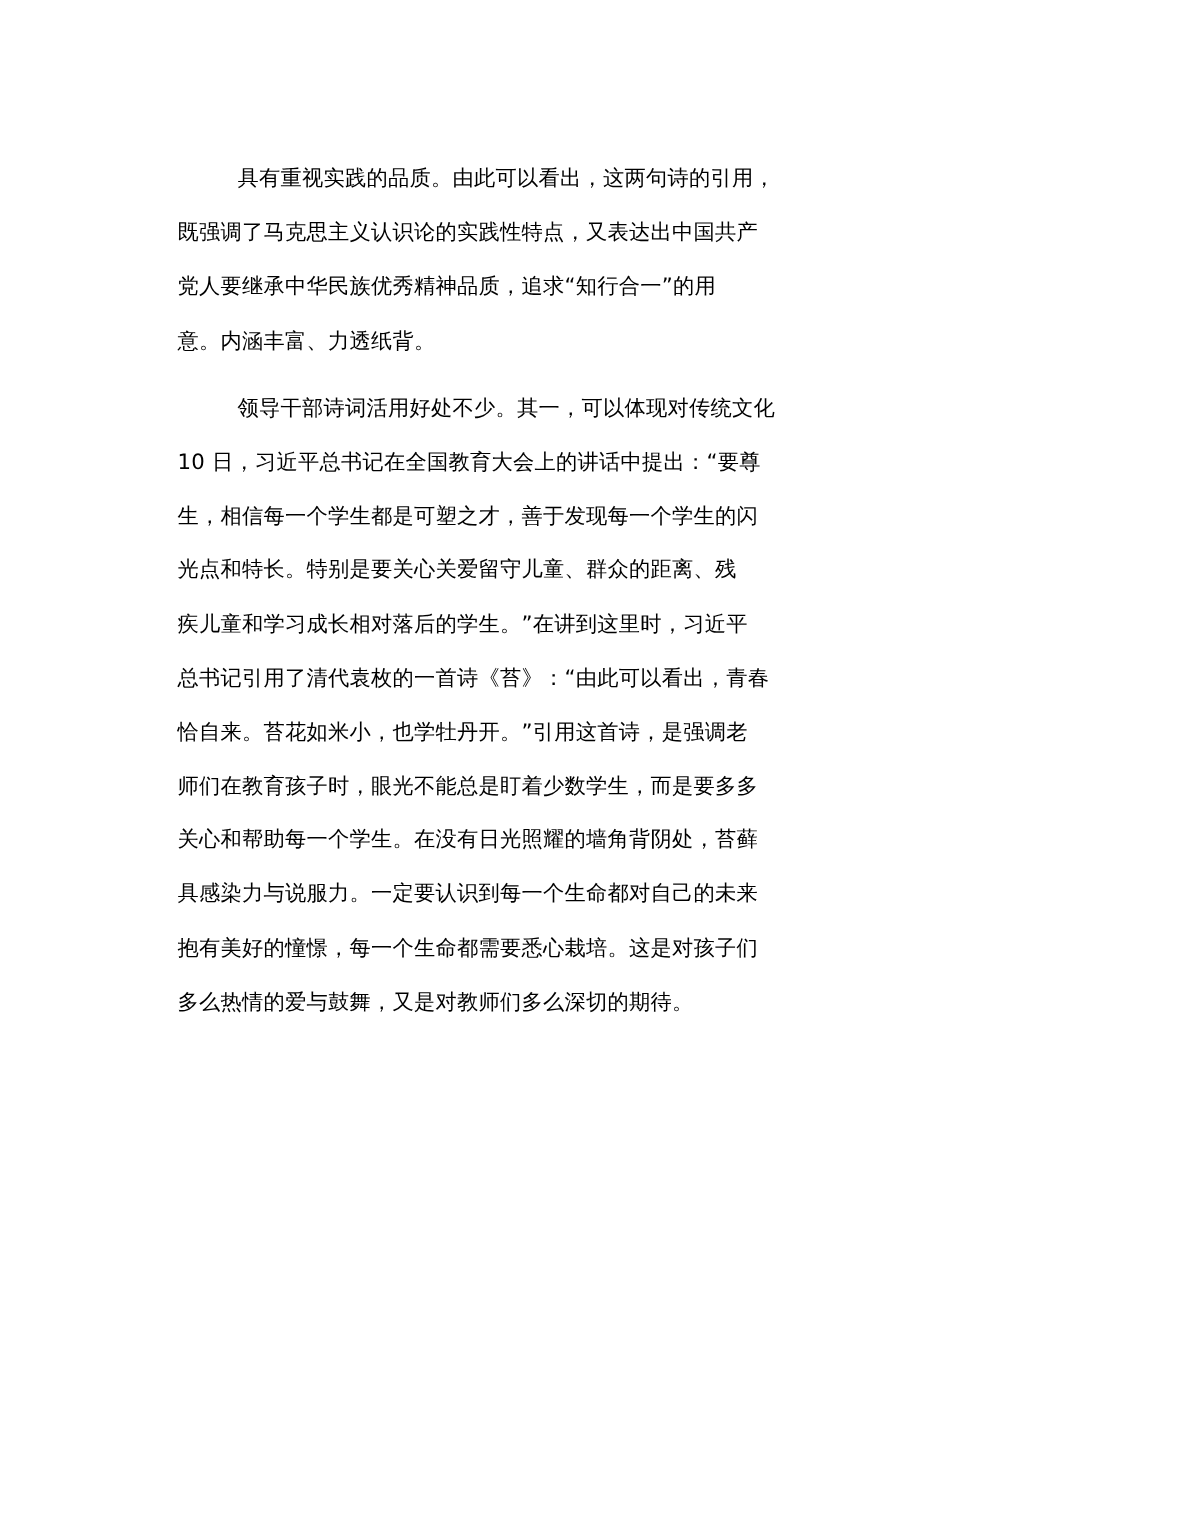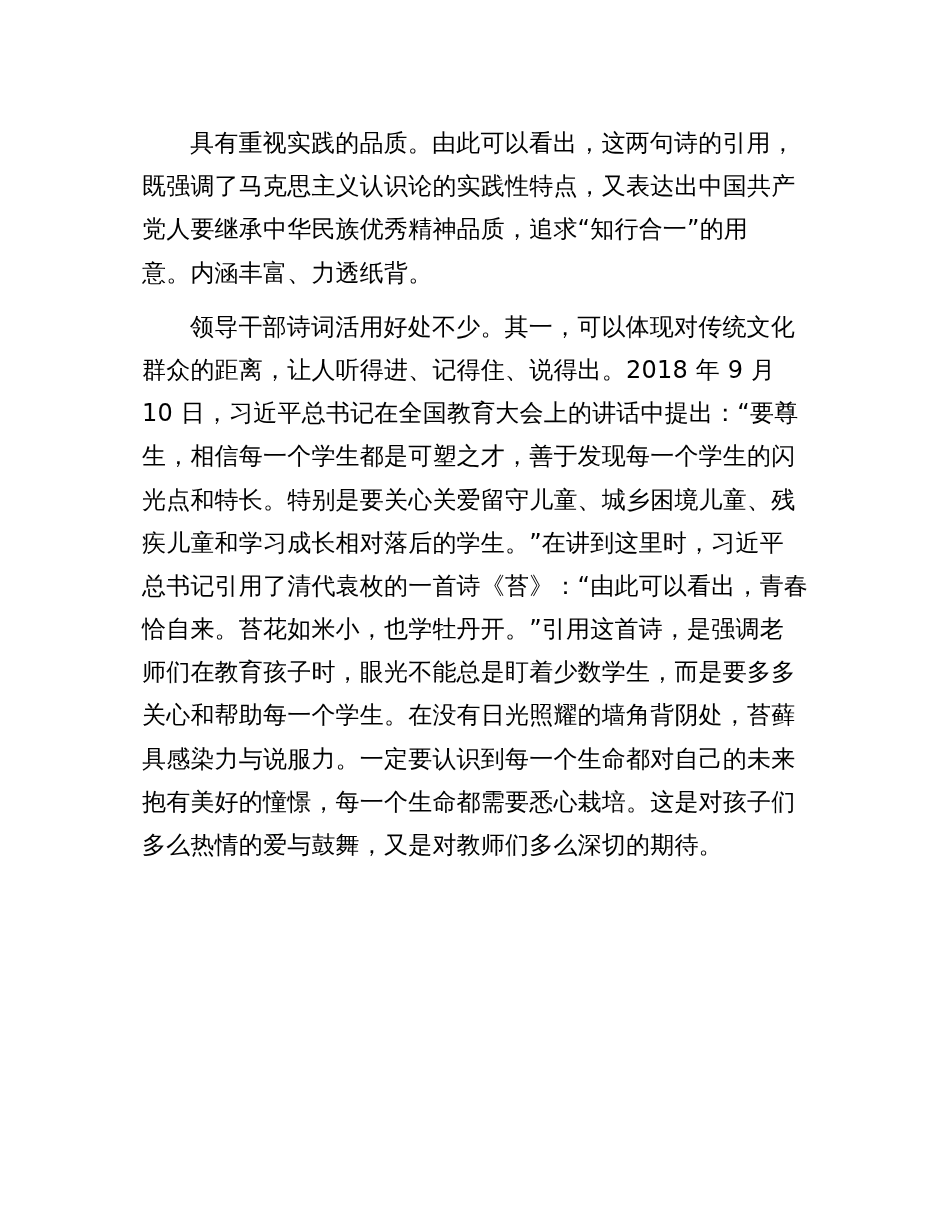--- a/index.html
+++ b/index.html
@@ -21,21 +21,21 @@
       top: 122px;
       width: 670px;
     }
     .para {
       margin: 0 0 11px 0;
     }
     .line {
       display: block;
       height: 43.2px;
       line-height: 43.2px;
-      font-size: 24px;
+      font-size: 17px;
       white-space: nowrap;
       letter-spacing: 0.2px;
     }
     .line.indent {
       padding-left: 48px;
     }
   </style>
 </head>
 <body>
 
@@ -43,24 +43,23 @@
 
   <div class="para">
     <span class="line indent">具有重视实践的品质。由此可以看出，这两句诗的引用，</span>
     <span class="line">既强调了马克思主义认识论的实践性特点，又表达出中国共产</span>
     <span class="line">党人要继承中华民族优秀精神品质，追求“知行合一”的用</span>
     <span class="line">意。内涵丰富、力透纸背。</span>
   </div>
 
   <div class="para">
     <span class="line indent">领导干部诗词活用好处不少。其一，可以体现对传统文化</span>
-    <span class="line">群众的距离，让人听得进、记得住、说得出。2018 年 9 月</span>
     <span class="line">10 日，习近平总书记在全国教育大会上的讲话中提出：“要尊</span>
     <span class="line">生，相信每一个学生都是可塑之才，善于发现每一个学生的闪</span>
-    <span class="line">光点和特长。特别是要关心关爱留守儿童、城乡困境儿童、残</span>
+    <span class="line">光点和特长。特别是要关心关爱留守儿童、群众的距离、残</span>
     <span class="line">疾儿童和学习成长相对落后的学生。”在讲到这里时，习近平</span>
     <span class="line">总书记引用了清代袁枚的一首诗《苔》：“由此可以看出，青春</span>
     <span class="line">恰自来。苔花如米小，也学牡丹开。”引用这首诗，是强调老</span>
     <span class="line">师们在教育孩子时，眼光不能总是盯着少数学生，而是要多多</span>
     <span class="line">关心和帮助每一个学生。在没有日光照耀的墙角背阴处，苔藓</span>
     <span class="line">具感染力与说服力。一定要认识到每一个生命都对自己的未来</span>
     <span class="line">抱有美好的憧憬，每一个生命都需要悉心栽培。这是对孩子们</span>
     <span class="line">多么热情的爱与鼓舞，又是对教师们多么深切的期待。</span>
   </div>
 

